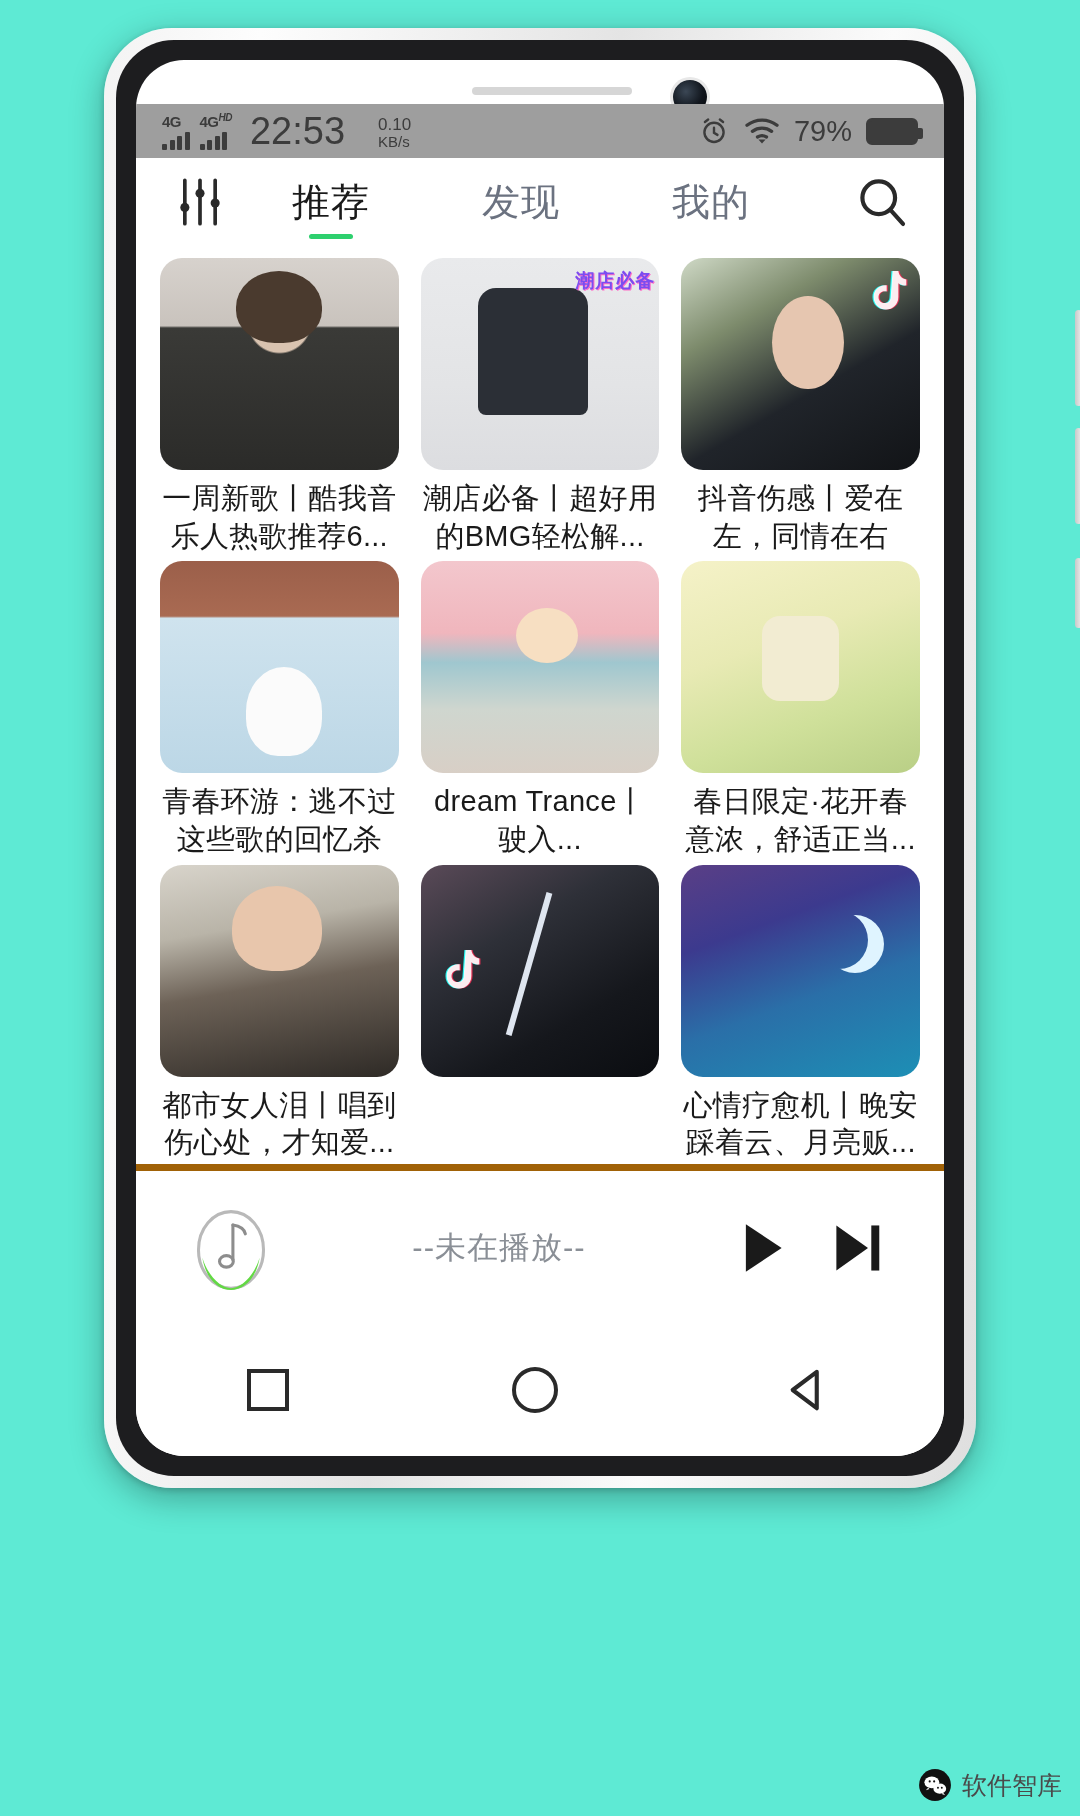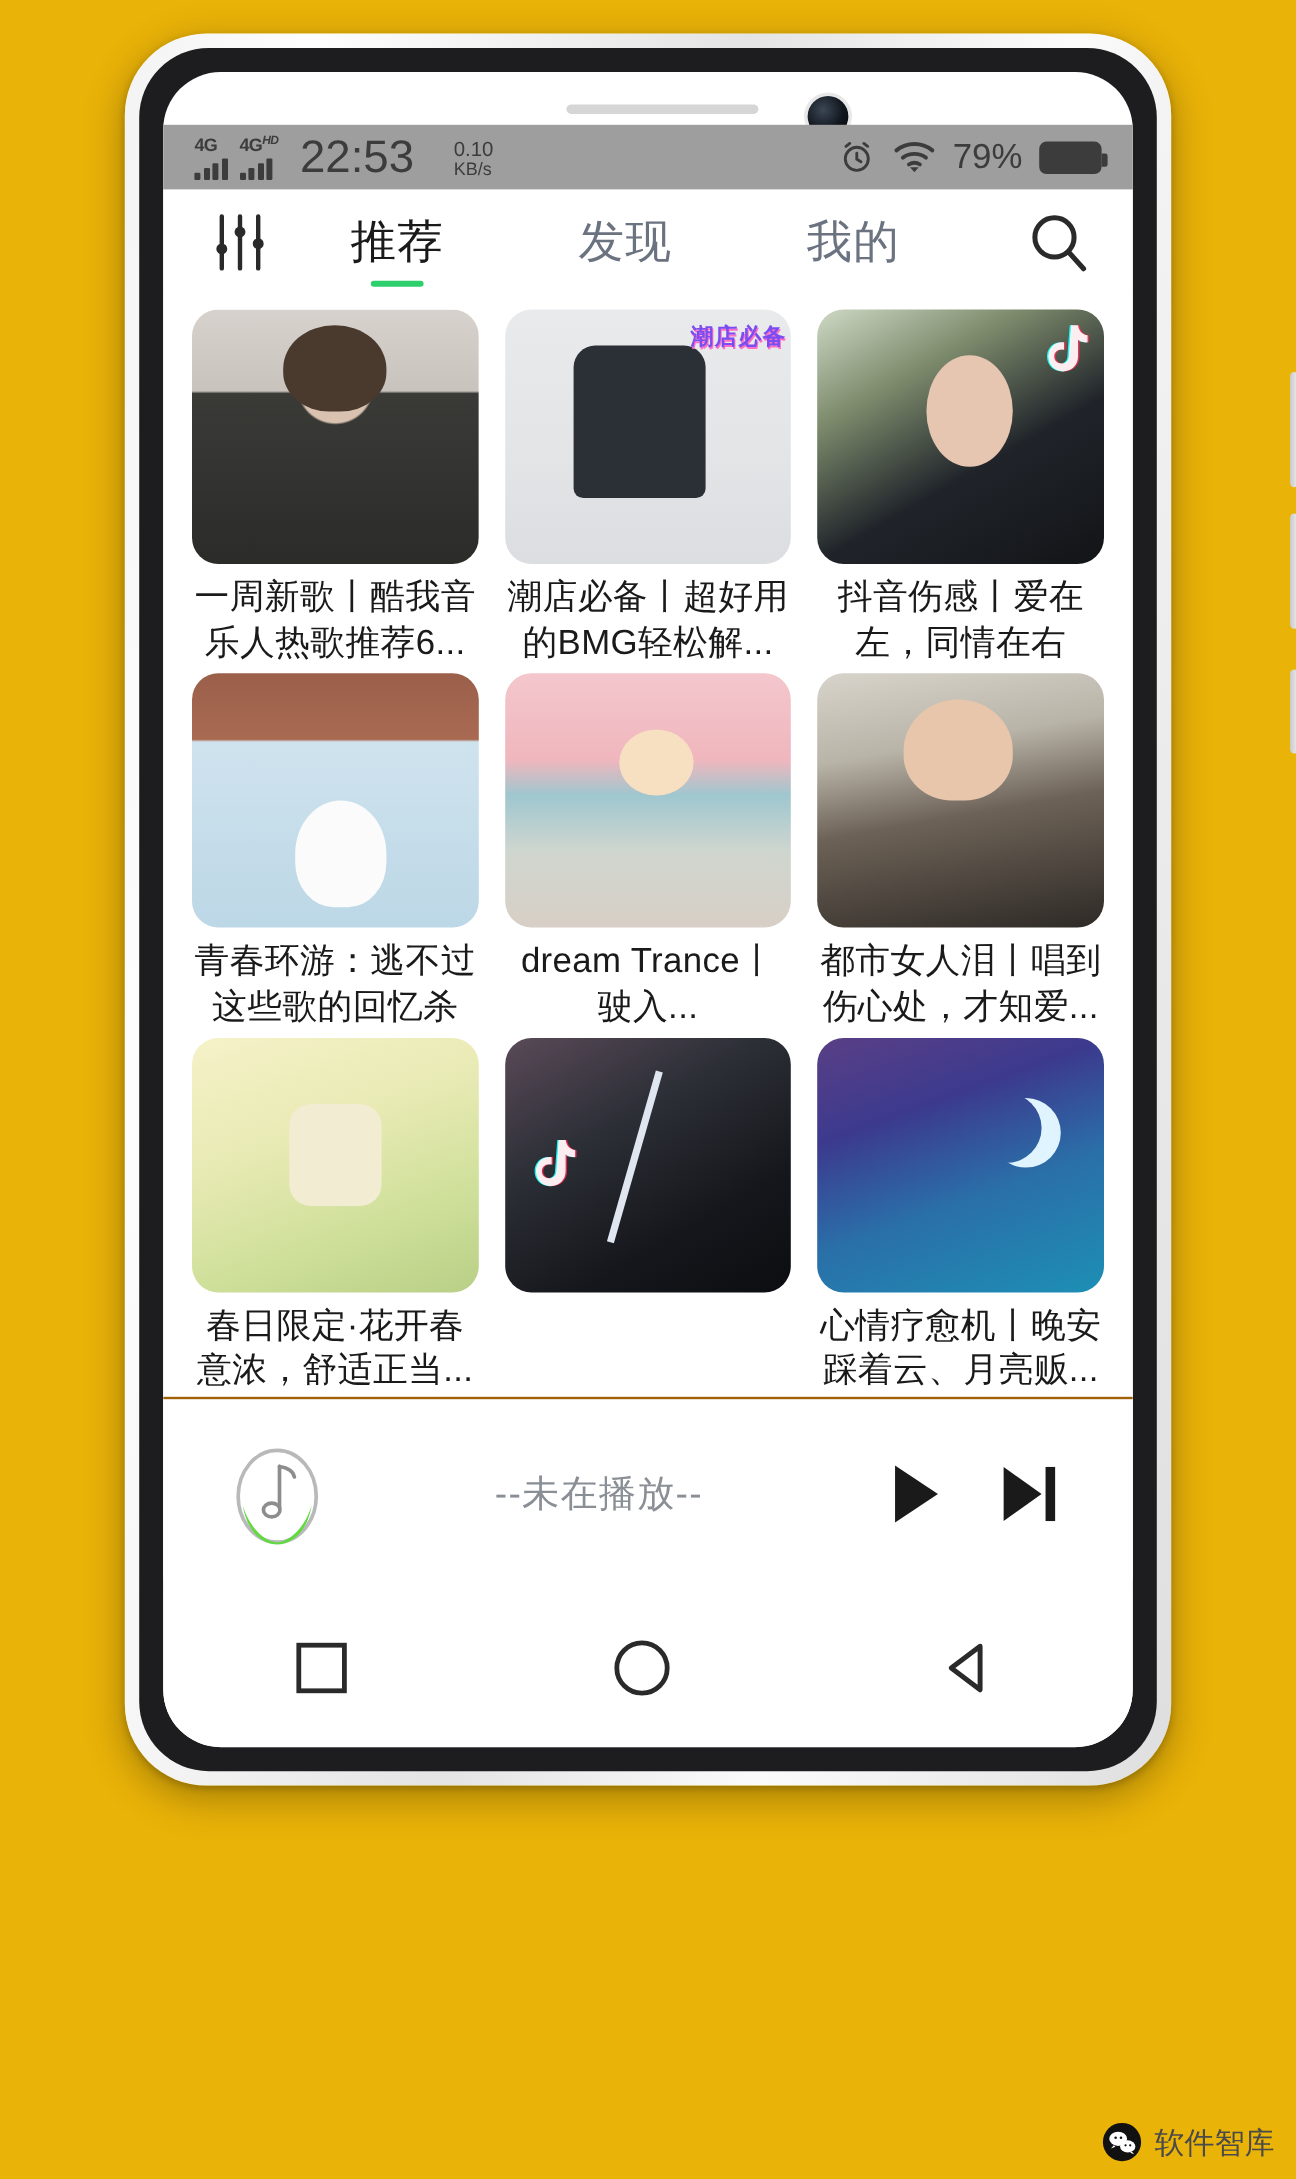--- a/index.html
+++ b/index.html
@@ -7,21 +7,21 @@
     width: 1080px; height: 1816px;
     background: #ffffff;
     font-family: "Liberation Sans", "DejaVu Sans", sans-serif;
     overflow: hidden;
   }
 
   
   #page {
     position: relative;
     width: 1080px; height: 1816px;
-    background: #eab308;
+    background: #5eead4;
     padding-left: 20px;
   }
 
   
   #phone-frame {
     position: absolute;
     left: 104px; top: 28px;
     width: 872px; height: 1460px;
     border-radius: 68px;
     background: linear-gradient(100deg,#f3f3f3 0%,#fdfdfd 14%,#e4e4e4 46%,#fbfbfb 70%,#dedede 100%);
@@ -211,21 +211,21 @@
   .t11{ background: linear-gradient(180deg,#e3ded9 0%, #cdc6bf 40%, #4a423c 60%, #1f1b18 100%); }
   .t12{ background: linear-gradient(160deg,#1ec9c4 0%, #17a6c9 40%, #1560a8 75%, #0d3f7e 100%); }
   .t12::after { content:''; position:absolute; left:44%; top:22%; width:34px; height:46px;
       border-radius:10px; background:#8ef2a6; }
 
   
   #player-bar {
     position:absolute; left:0; bottom: 132px;
     width:100%; height: 160px;
     background:#ffffff;
-    border-top: 2px solid #a16207;
+    border-top: 7px solid #a16207;
     display:flex; align-items:center;
   }
   #player-art {
     margin-left: 56px;
     width: 78px; height: 88px;
     position: relative;
   }
   #player-title {
     flex: 1; text-align:center;
     font-size: 31px; color:#8a8f96; letter-spacing: 1px;
@@ -368,27 +368,27 @@
               <div class="thumb t4"></div>
               <div class="card-title">青春环游：逃不过这些歌的回忆杀</div>
             </div>
 
             <div class="card">
               <div class="thumb t5"></div>
               <div class="card-title">dream Trance丨驶入...</div>
             </div>
 
             <div class="card">
+              <div class="thumb t7"></div>
+              <div class="card-title">春日限定·花开春意浓，舒适正当...</div>
+            </div>
+
+            <div class="card">
               <div class="thumb t6"></div>
               <div class="card-title">都市女人泪丨唱到伤心处，才知爱...</div>
-            </div>
-
-            <div class="card">
-              <div class="thumb t7"></div>
-              <div class="card-title">春日限定·花开春意浓，舒适正当...</div>
             </div>
 
             <div class="card">
               <div class="thumb t8">
                 <svg class="tiktok-badge tt-bl" viewBox="0 0 24 24">
                   <path d="M14.3 3h2.5c.3 2 1.5 3.4 3.4 3.6v2.6c-1.3 0-2.5-.4-3.4-1v5.9c0 3.2-2.4 5.4-5.3 5.4S6.2 17.3 6.2 14.1c0-3 2.3-5.3 5.6-5v2.7c-.3-.1-.6-.1-.9-.1-1.5 0-2.6 1.1-2.6 2.5s1.1 2.5 2.6 2.5c1.5 0 2.6-1 2.6-2.6z" fill="#25F4EE"></path>
                   <path d="M15.3 3h2.5c.3 2 1.5 3.4 3.4 3.6v2.6c-1.3 0-2.5-.4-3.4-1v5.9c0 3.2-2.4 5.4-5.3 5.4S7.2 17.3 7.2 14.1c0-3 2.3-5.3 5.6-5v2.7c-.3-.1-.6-.1-.9-.1-1.5 0-2.6 1.1-2.6 2.5s1.1 2.5 2.6 2.5c1.5 0 2.6-1 2.6-2.6z" fill="#FE2C55" opacity=".85"></path>
                   <path d="M14.8 3h2.5c.3 2 1.5 3.4 3.4 3.6v2.6c-1.3 0-2.5-.4-3.4-1v5.9c0 3.2-2.4 5.4-5.3 5.4S6.7 17.3 6.7 14.1c0-3 2.3-5.3 5.6-5v2.7c-.3-.1-.6-.1-.9-.1-1.5 0-2.6 1.1-2.6 2.5s1.1 2.5 2.6 2.5c1.5 0 2.6-1 2.6-2.6z" fill="#fff" opacity=".9"></path>
                 </svg>
               </div>

